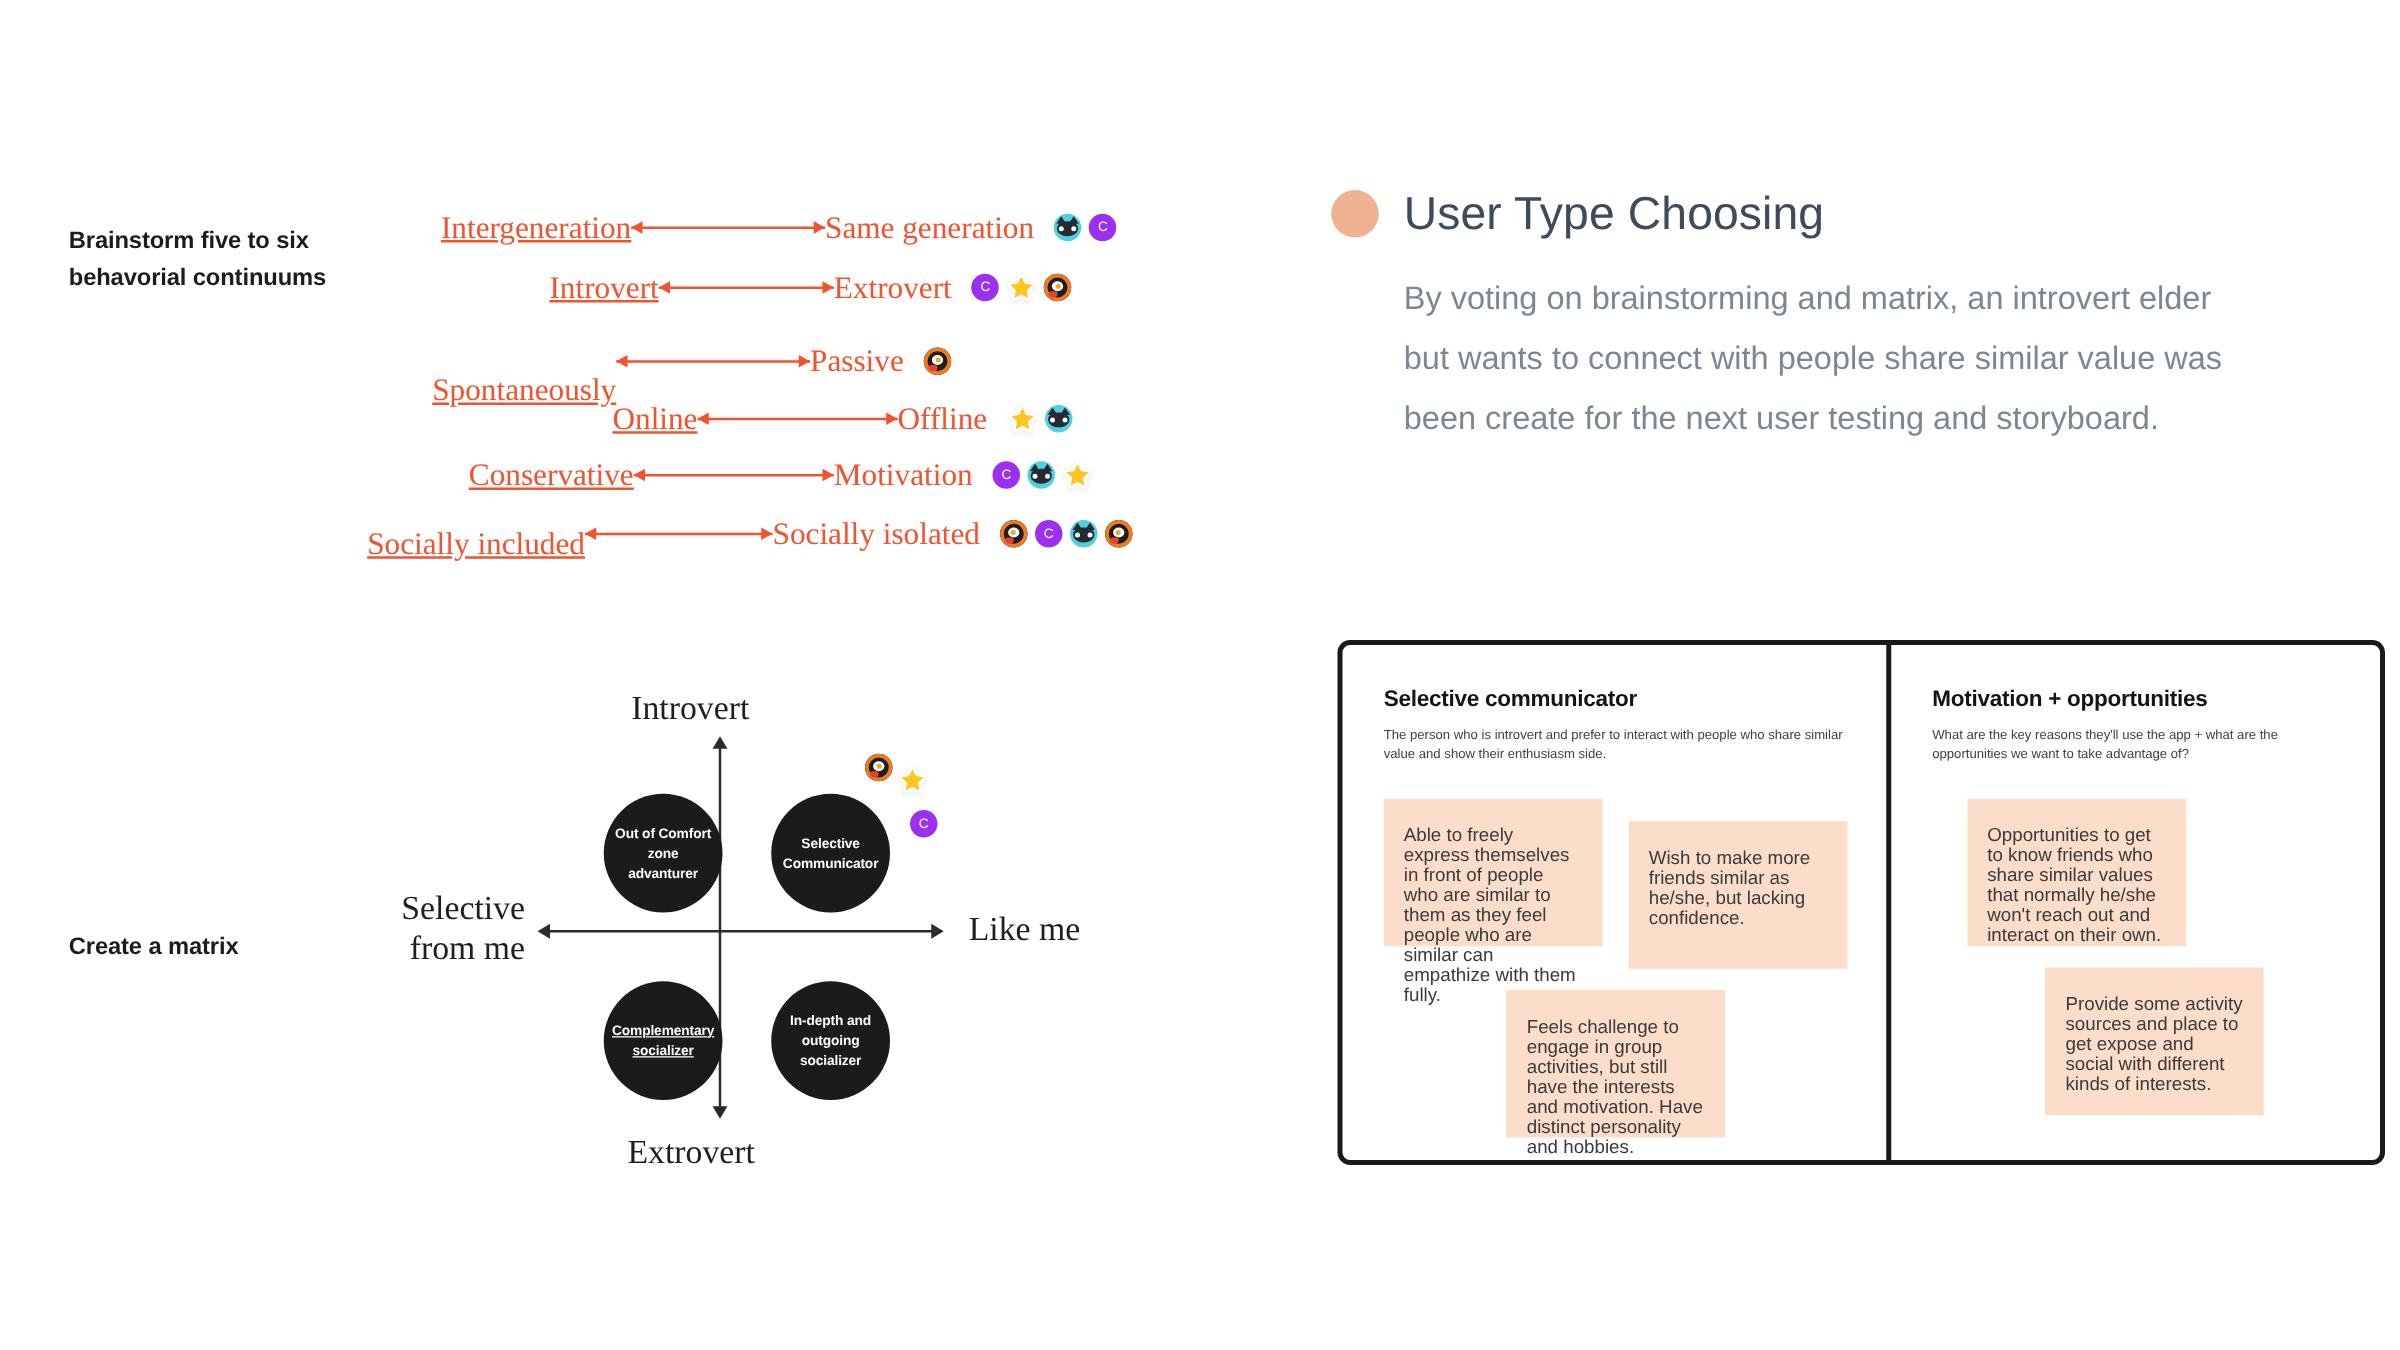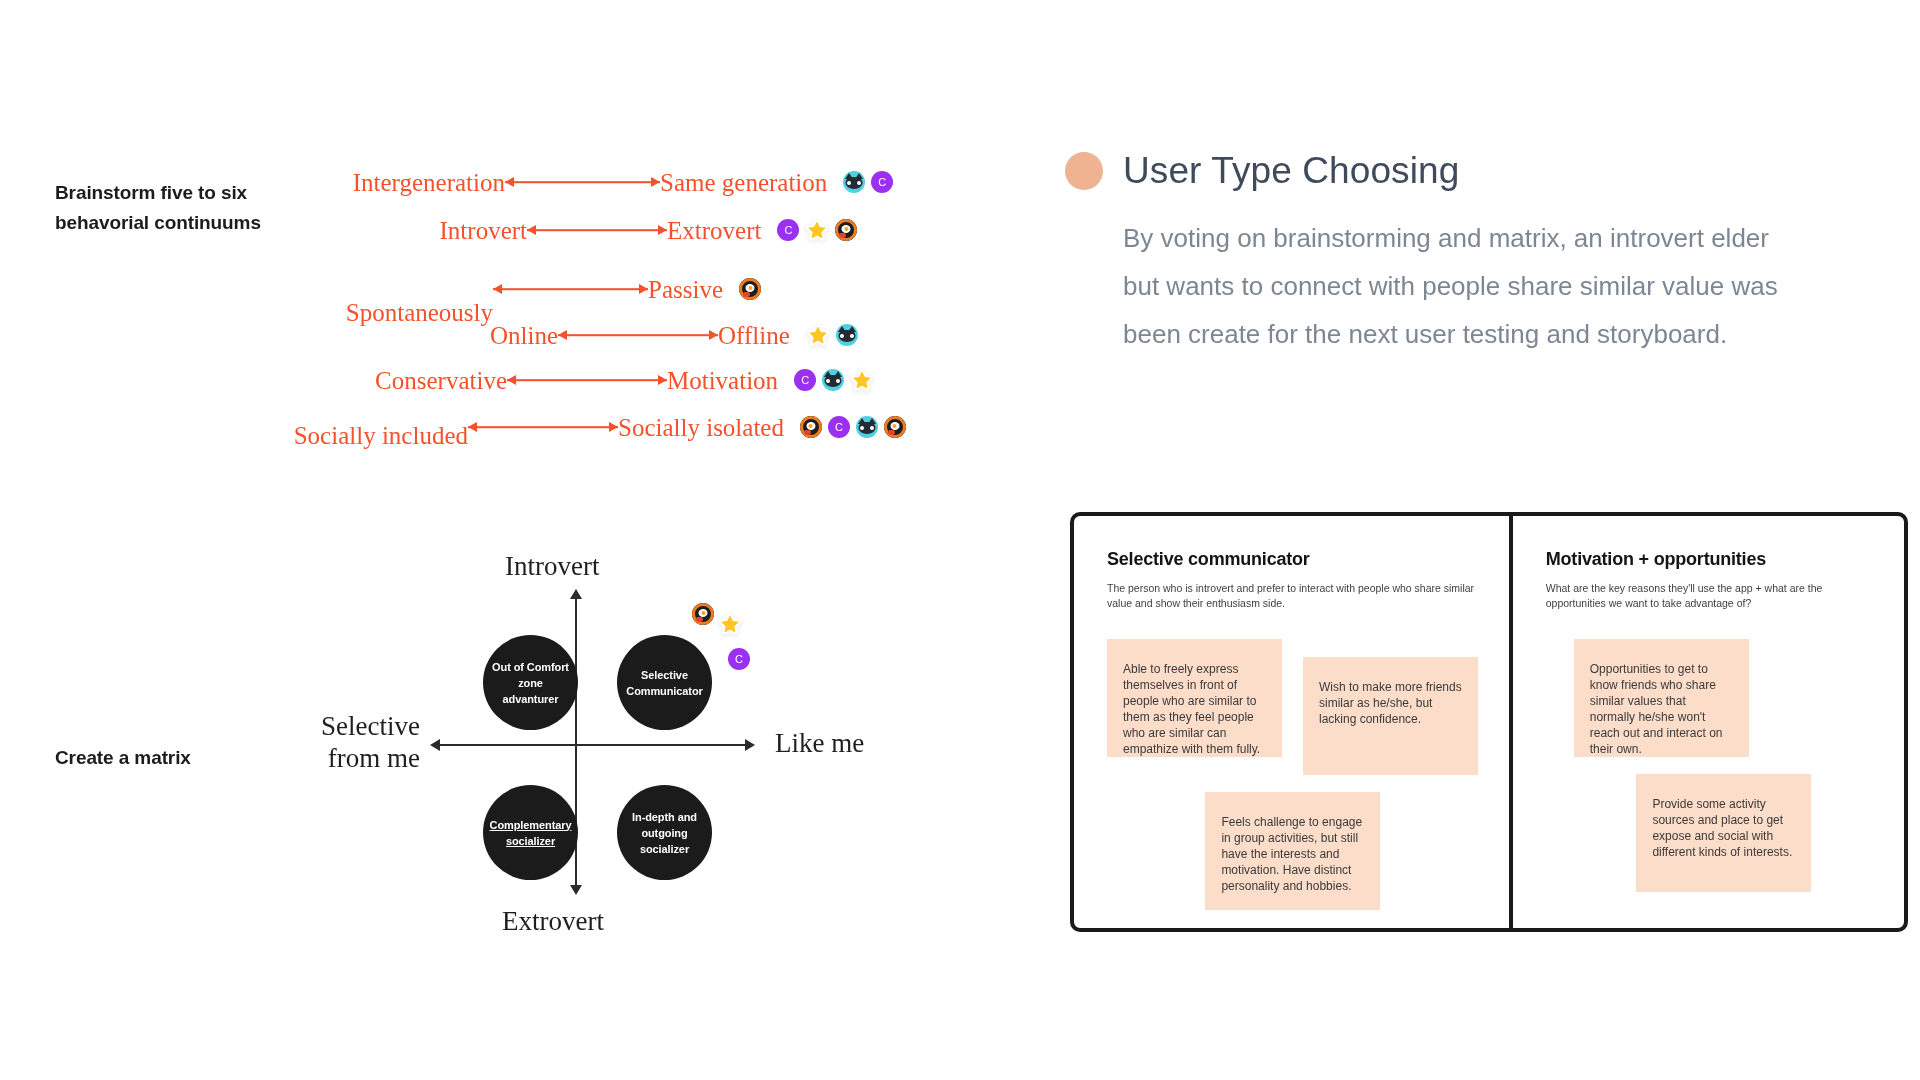--- a/index.html
+++ b/index.html
@@ -43,21 +43,21 @@
     align-items: center;
     height: 34px;
     white-space: nowrap;
   }
   .cont-left, .cont-right {
     font-family: "Liberation Serif", serif;
     font-size: 25px;
     color: #f4512c;
     line-height: 1;
   }
-  .cont-left { text-align: right; }
+  .cont-left { text-align: right; text-decoration: underline; }
   .cont-arrow {
     position: relative;
     height: 16px;
     display: inline-block;
     flex: none;
   }
   .cont-arrow .bar {
     position: absolute;
     left: 0; right: 0;
     top: 50%;
@@ -333,21 +333,21 @@
     gap: 21px;
     flex-wrap: wrap;
   }
   .note {
     width: 175px;
     height: 118px;
     background: #fcddc9;
     box-sizing: border-box;
     padding: 22px 16px 10px 16px;
     font-family: "Liberation Sans", sans-serif;
-    font-size: 12px;
+    font-size: 15px;
     line-height: 16px;
     color: #3a3a3a;
   }
   .note.shift-down { margin-top: 18px; }
   .notes-grid.row2 { margin-top: 17px; justify-content: center; }
   .note.lone { margin-left: 28px; }
 </style>
 </head>
 <body>
 

